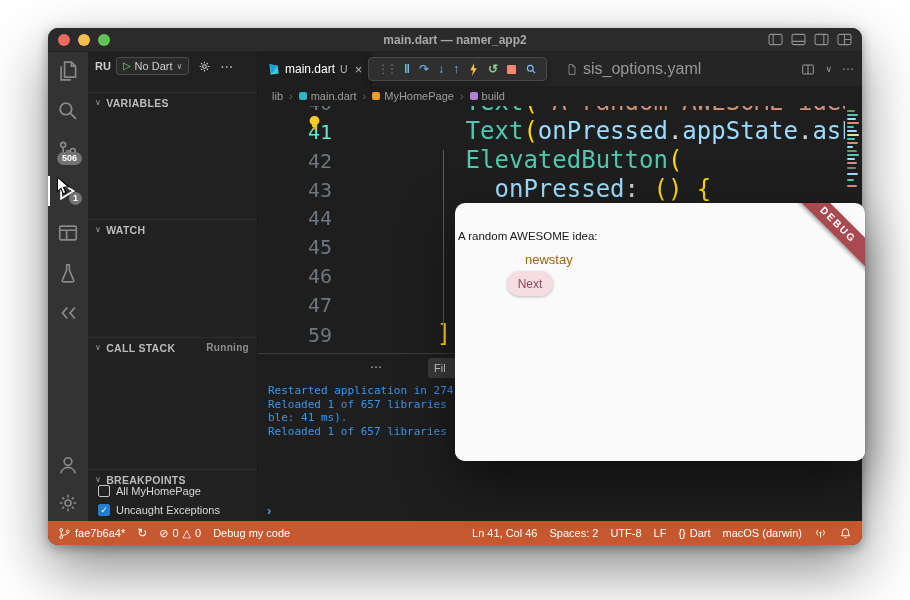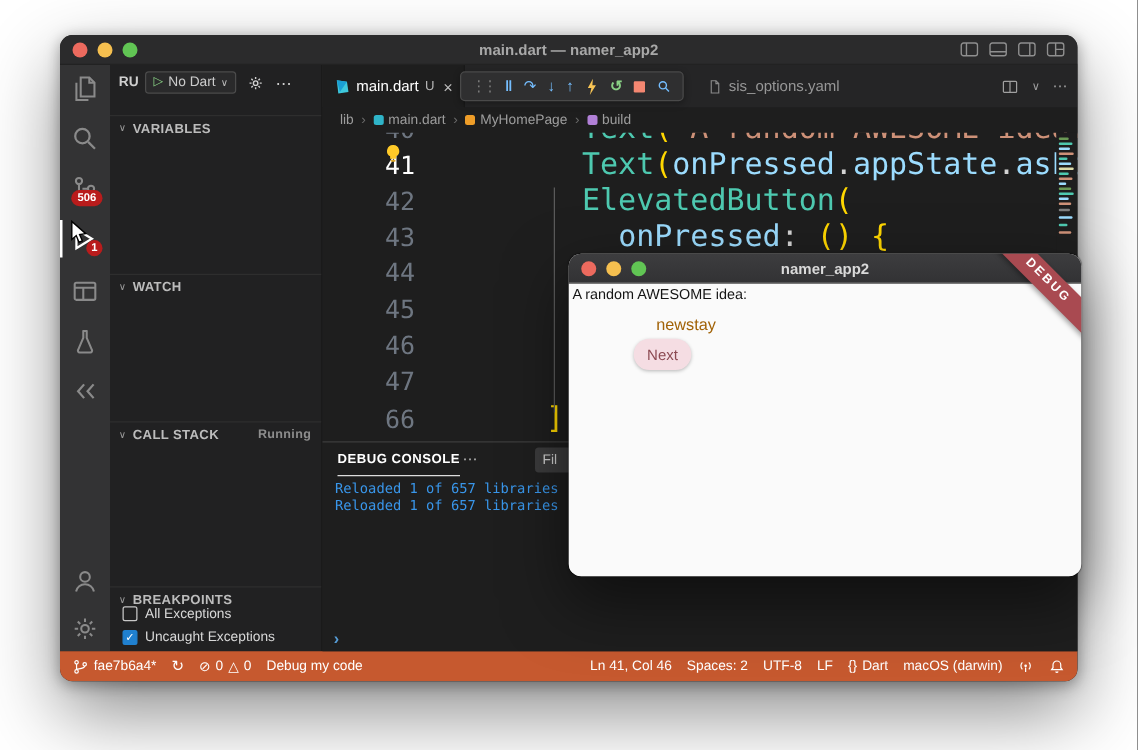--- a/index.html
+++ b/index.html
@@ -15,21 +15,21 @@
 .light.red{background:#ec6a5e}.light.yellow{background:#f5bf4f}.light.green{background:#61c554}
 .wtitle{font-size:12px;color:#a8a8a8;font-weight:600}
 .tb-icons{position:absolute;right:10px;top:5px;display:flex;gap:8px;color:#8f8f8f;align-items:center}
 .main{position:absolute;top:24px;bottom:24px;left:0;right:0;display:flex}
 
 
 .activitybar{width:40px;background:#333334;position:relative;flex:none}
 .ab-ic{position:absolute;left:9px;width:22px;height:22px;color:#8a8a8a}
 .ab-ic.active{color:#ffffff}
 .ab-indicator{position:absolute;left:0;width:2px;height:30px;background:#fff;top:124px}
-.badge{position:absolute;background:#b91c1c;color:#fff;font-size:9px;font-weight:700;border-radius:9px;padding:2px 5px;line-height:1;z-index:2}
+.badge{position:absolute;background:#737373;color:#fff;font-size:9px;font-weight:700;border-radius:9px;padding:2px 5px;line-height:1;z-index:2}
 .badge.b506{left:9px;top:100px}
 .badge.b1{left:21px;top:140px;padding:2px 4px}
 
 
 .sidebar{width:170px;background:#212122;position:relative;flex:none;border-right:1px solid #191919}
 .sb-header{height:28px;display:flex;align-items:center;padding:0 7px;gap:5px}
 .sb-title{font-size:11px;font-weight:700;color:#cfcfcf}
 .run-pill{display:flex;align-items:center;gap:4px;border:1px solid #4b4b4b;background:#2a2a2b;border-radius:3px;padding:2px 6px;font-size:11px;color:#ccc}
 .run-pill .play{color:#89d185;font-size:10px;line-height:1}
 .run-pill .chev{font-size:8px;color:#bbb}
@@ -44,38 +44,38 @@
 .bp-check{width:12px;height:12px;border:1px solid #c8c8c8;border-radius:2px;font-size:9px;color:#fff;display:flex;align-items:center;justify-content:center;flex:none}
 .bp-check.checked{background:#2080cf;border-color:#2080cf}
 .bp-label{font-size:11px;color:#d8d8d8;white-space:nowrap}
 
 
 .editorgroup{flex:1;position:relative;background:#1e1e1e;min-width:0}
 .tabstrip{position:absolute;top:0;left:0;right:0;height:34px;background:#252526}
 .tab-active{position:absolute;left:0;top:0;bottom:0;display:flex;align-items:center;gap:5px;padding:0 9px;background:#1e1e1e;border-right:1px solid #191919;color:#fff;font-size:12px}
 .tab-git{color:#b6b6b6;font-size:10.5px}
 .tab-close{color:#bdbdbd;font-size:13px;margin-left:2px}
-.tab-secondary{position:absolute;left:308px;top:0;bottom:0;display:flex;align-items:center;gap:5px;font-size:12px;color:#979797}
+.tab-secondary{position:absolute;left:308px;top:0;bottom:0;display:flex;align-items:center;gap:5px;font-size:16px;color:#979797}
 .dbg-toolbar{position:absolute;left:110px;top:5px;height:24px;display:flex;align-items:center;gap:9px;padding:0 8px;background:#2f2f30;border:1px solid #4a4a4a;border-radius:4px;box-shadow:0 2px 6px rgba(0,0,0,.3);z-index:4}
 .dbg-toolbar span{font-size:12px;line-height:1}
 .grip{color:#7a7a7a;letter-spacing:-3px;font-size:11px}
 .blue{color:#75beff}.greeni{color:#89d185;font-weight:700}
 .stop-sq{width:9px;height:9px;background:#f48771;border-radius:1px}
 .strip-icons{position:absolute;right:8px;top:0;bottom:0;display:flex;align-items:center;gap:10px;color:#a0a0a0;font-size:12px}
 .breadcrumbs{position:absolute;top:34px;left:0;right:0;height:20px;display:flex;align-items:center;gap:6px;padding-left:14px;font-size:11px;color:#9d9d9d;background:#1e1e1e;z-index:3}
 .bc-sep{color:#6b6b6b}
 .bc-item{display:flex;align-items:center;gap:4px}
 .bc-ic{width:8px;height:8px;border-radius:2px;display:block}
 .ic-dart{background:#2fb4c8}.ic-class{background:#ee9d28}.ic-method{background:#b180d7}
 
 
 .editor{position:absolute;top:54px;left:0;right:0;bottom:168px;overflow:hidden;font-family:"DejaVu Sans Mono",monospace}
 .code-row{position:absolute;left:0;right:0;height:29px;white-space:pre;line-height:29px}
 .ln{display:inline-block;width:74px;text-align:right;color:#6e7681;font-size:20px}
-.code-row.active .ln{color:#ffffff}
+.code-row.active .ln{color:#5eead4}
 .codetext{display:inline-block;padding-left:18px;font-size:24px}
 .tok-type{color:#4ec9b0}.tok-var{color:#9cdcfe}.tok-str{color:#ce9178}.tok-b1{color:#ffd700}.tok-pln{color:#d4d4d4}
 .indent-guide{position:absolute;left:185px;top:44px;width:1px;height:180px;background:#5a5a5a;z-index:1}
 .bulb{position:absolute;left:50px;top:10px;z-index:1}
 .minimap{position:absolute;right:0;top:0;bottom:0;width:17px;background:#1e1e1e;z-index:2}
 .minimap i{position:absolute;left:2px;height:2px;display:block;border-radius:1px}
 
 
 .panel{position:absolute;left:0;right:0;bottom:0;height:168px;background:#1e1e1e;border-top:1px solid #3c3c3c;z-index:3}
 .panel-tab{position:absolute;left:12px;top:0;height:27px;line-height:27px;font-size:10.5px;letter-spacing:.4px;color:#fff;border-bottom:1px solid #dcdcdc;font-weight:600}
@@ -238,21 +238,21 @@
         <span>CALL STACK</span>
         <span class="running">Running</span>
       </div>
       <div class="section sec-breakpoints">
         <span class="chev">∨</span>
         <span>BREAKPOINTS</span>
       </div>
       <div class="bp-list">
           <div class="bp-row">
             <span class="bp-check"></span>
-            <span class="bp-label">All Exceptions</span>
+            <span class="bp-label">All MyHomePage</span>
           </div>
           <div class="bp-row">
             <span class="bp-check checked">✓</span>
             <span class="bp-label">Uncaught Exceptions</span>
           </div>
         </div>
     </div>
 
     <div class="editorgroup">
       <div class="tabstrip">
@@ -335,21 +335,21 @@
         <span class="indent-guide"></span>
         <div>
             <div class="code-row" style="top: -18px;"><span class="ln">40</span><span class="codetext"><span class="tok-pln">        </span><span class="tok-type">Text</span><span class="tok-b1">(</span><span class="tok-str">'A random AWESOME idea:'</span></span></div>
             <div class="code-row active" style="top: 11px;"><span class="ln">41</span><span class="codetext"><span class="tok-pln">        </span><span class="tok-type">Text</span><span class="tok-b1">(</span><span class="tok-var">onPressed</span><span class="tok-pln">.</span><span class="tok-var">appState</span><span class="tok-pln">.</span><span class="tok-var">asLowerCase</span></span></div>
             <div class="code-row" style="top: 40px;"><span class="ln">42</span><span class="codetext"><span class="tok-pln">        </span><span class="tok-type">ElevatedButton</span><span class="tok-b1">(</span></span></div>
             <div class="code-row" style="top: 69px;"><span class="ln">43</span><span class="codetext"><span class="tok-pln">          </span><span class="tok-var">onPressed</span><span class="tok-pln">: </span><span class="tok-b1">()</span><span class="tok-pln"> </span><span class="tok-b1">{</span></span></div>
             <div class="code-row" style="top: 98px;"><span class="ln">44</span><span class="codetext"></span></div>
             <div class="code-row" style="top: 127px;"><span class="ln">45</span><span class="codetext"></span></div>
             <div class="code-row" style="top: 156px;"><span class="ln">46</span><span class="codetext"></span></div>
             <div class="code-row" style="top: 185px;"><span class="ln">47</span><span class="codetext"></span></div>
-            <div class="code-row" style="top: 214px;"><span class="ln">66</span><span class="codetext"><span class="tok-pln">      </span><span class="tok-b1">]</span></span></div>
+            <div class="code-row" style="top: 214px;"><span class="ln">59</span><span class="codetext"><span class="tok-pln">      </span><span class="tok-b1">]</span></span></div>
           </div>
         <div class="minimap">
           <i style="top:4px;width:8px;background:#6a9955"></i>
             <i style="top:8px;width:11px;background:#4ec9b0"></i>
           <i style="top:12px;width:9px;background:#9cdcfe"></i>
             <i style="top:16px;width:12px;background:#ce9178"></i>
           <i style="top:20px;width:7px;background:#4ec9b0"></i>
             <i style="top:24px;width:10px;background:#9cdcfe"></i>
           <i style="top:28px;width:12px;background:#dcdcaa"></i>
             <i style="top:32px;width:8px;background:#4ec9b0"></i>
@@ -360,25 +360,26 @@
           <i style="top:52px;width:8px;background:#9cdcfe"></i>
             <i style="top:56px;width:10px;background:#ce9178"></i>
           <i style="top:61px;width:9px;background:#808080"></i>
             <i style="top:67px;width:11px;background:#9cdcfe"></i>
           <i style="top:73px;width:7px;background:#4ec9b0"></i>
             <i style="top:79px;width:10px;background:#ce9178"></i>
         </div>
       </div>
 
       <div class="panel">
-        <span class="panel-tab">DEBUG CONSOLE</span>
         <span class="panel-more">⋯</span>
         <input class="panel-filter" value="Fil" style="">
         <div class="console-out">
+            <div class="console-line">Restarted application in 274</div>
             <div class="console-line">Reloaded 1 of 657 libraries</div>
+            <div class="console-line">ble: 41 ms).</div>
             <div class="console-line">Reloaded 1 of 657 libraries</div>
           </div>
         <span class="console-prompt">›</span>
       </div>
     </div>
   </div>
 
   <div class="statusbar">
     <div class="sb-group">
       <span class="sb-item">
@@ -425,27 +426,19 @@
   </div>
 </div>
 
 <span class="cursor">
   <svg width="14" height="20" viewBox="0 0 12 18">
       <path d="M1 1l0 13 3.2-2.8 2 4.8 2.4-1-2-4.6 4.4-.6z" fill="#fff" stroke="#000" stroke-width="1"></path>
     </svg>
 </span>
 
 <div class="appwin">
-  <div class="aw-titlebar">
-    <div class="lights">
-      <span class="light red"></span>
-      <span class="light yellow"></span>
-      <span class="light green"></span>
-    </div>
-    <span class="aw-title">namer_app2</span>
-  </div>
   <div class="aw-body">
     <span class="aw-idea">A random AWESOME idea:</span>
     <span class="aw-word">newstay</span>
     <button class="next-btn">Next</button>
   </div>
   <div class="ribbon">DEBUG</div>
 </div>
 
 </body></html>

